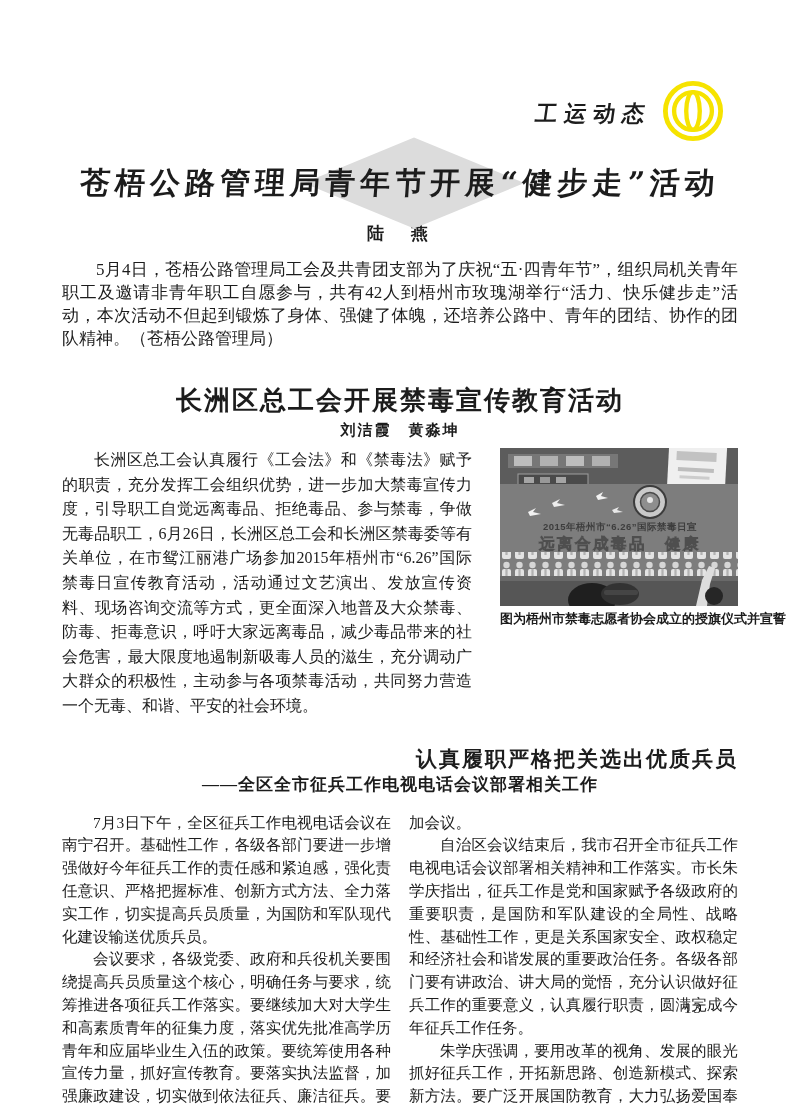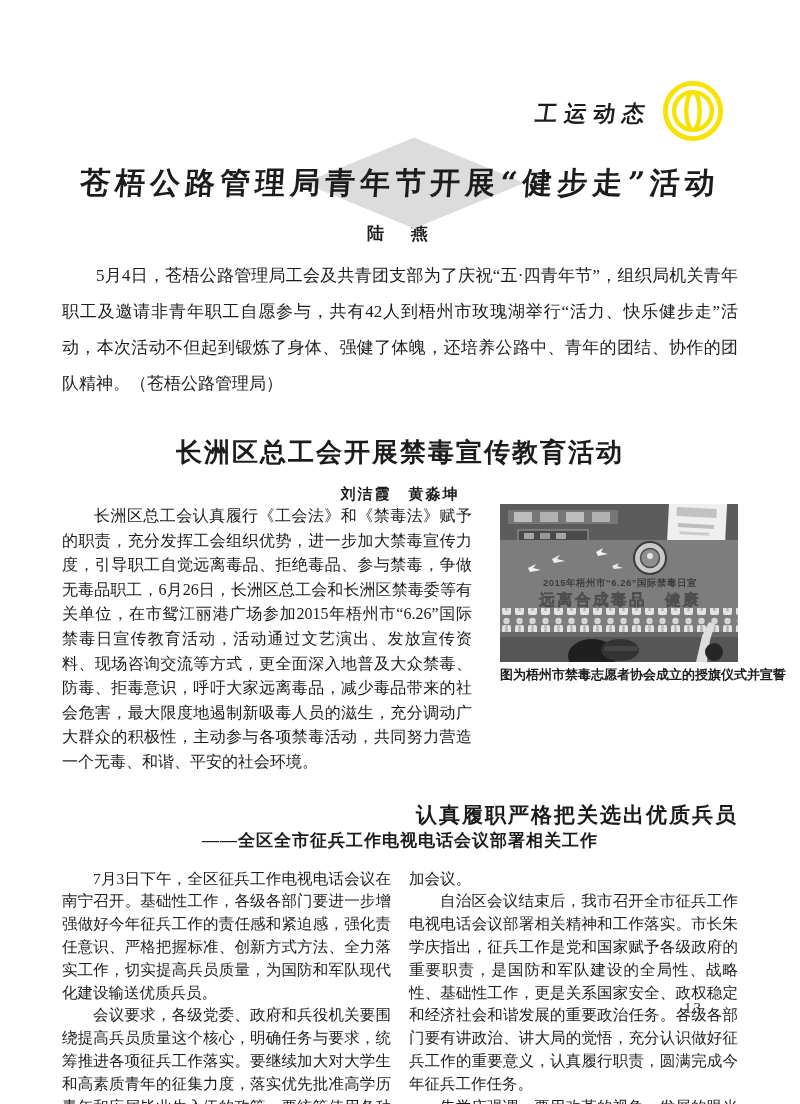--- a/index.html
+++ b/index.html
@@ -23,32 +23,32 @@
     position:absolute; left:52%; top:50%; width:104px; height:104px;
     background:#dcdcdc;
     transform:translate(-50%,-50%) scale(1.5,0.62) rotate(45deg);
   }
   .a1-title {
     position:relative; z-index:1; text-align:center; font-size:30px; font-weight:bold;
     letter-spacing:5px; line-height:62px; transform:skewX(-4deg);
     font-family:"DejaVu Serif",serif;
   }
   .a1-author { text-align:center; font-size:17px; font-weight:bold; letter-spacing:5px; margin-top:8px; }
-  .a1-body { margin-top:13px; font-size:17px; line-height:36px; text-align:justify; text-indent:2em; }
+  .a1-body { margin-top:13px; font-size:17px; line-height:23px; text-align:justify; text-indent:2em; }
   
   .a2 { margin:30px 62px 0; }
   .a2-title {
     text-align:center; font-family:"Liberation Sans","DejaVu Sans",sans-serif;
     font-weight:bold; font-size:26px; letter-spacing:2px;margin-top:33px;
   }
   .a2-authors {
-    text-align:center; font-weight:bold; font-size:15px; margin-top:15px;
+    text-align:center; font-weight:bold; font-size:15px; margin-top:3px;
     font-family:"Liberation Sans","DejaVu Sans",sans-serif; letter-spacing:2px;
   }
-  .a2-body { display:flex; gap:28px; margin-top:0; }
+  .a2-body { display:flex; gap:28px; margin-top:8px; }
   .a2-text { width:424px; font-size:16px; line-height:24.6px; text-align:justify; text-indent:2em; }
   .a2-figure { width:238px; }
   .photo { width:238px; height:158px; display:block; background:#8b8b8b; }
   .caption {
     font-size:13px; font-weight:bold; text-align:center; margin-top:4px;
     font-family:"Liberation Sans","DejaVu Sans",sans-serif; white-space:nowrap;
   }
   
   .a3 { margin:26px 62px 0; }
   .a3-title {

